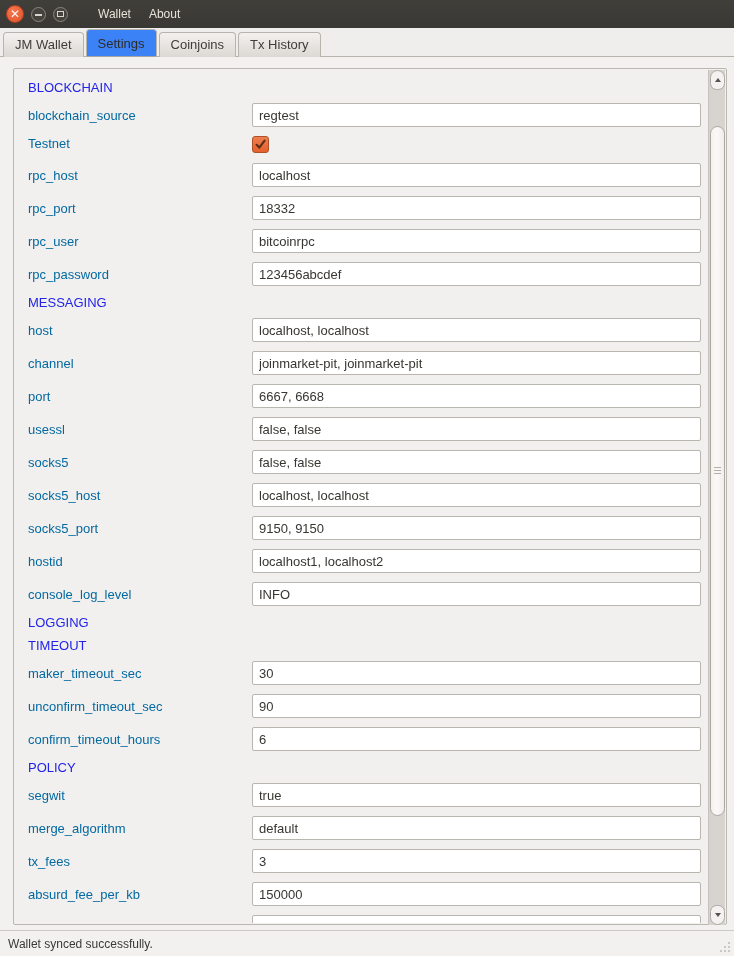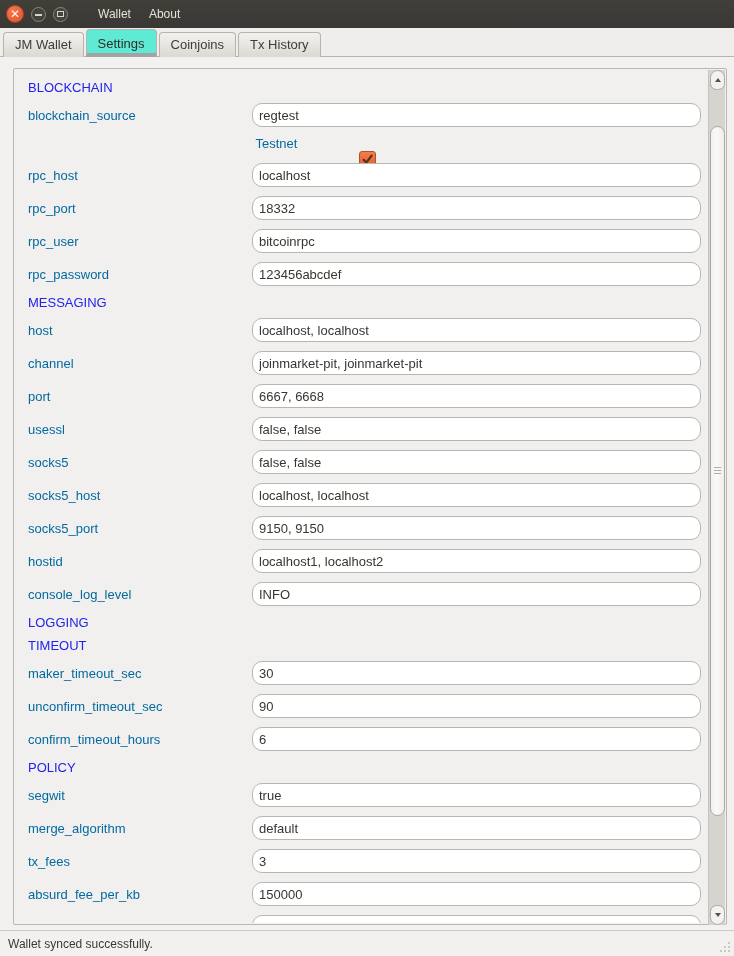--- a/index.html
+++ b/index.html
@@ -36,40 +36,40 @@
     display:flex;align-items:flex-end;padding-left:3px;
   }
   .tab{
     font-size:13px;color:#3F3D39;padding:0 11px;margin-right:2px;
     height:25px;line-height:24px;
     background:linear-gradient(#F3F1EF,#DCD8D3);
     border:1px solid #B7B3AD;border-bottom:none;
     border-radius:4px 4px 0 0;margin-bottom:-1px;
   }
   .tab.active{
-    height:28px;line-height:27px;background:#5eead4;color:#2F2D29;
-    position:relative;z-index:2;margin-bottom:-1px;border-bottom:4px solid #a3a3a3;
+    height:28px;line-height:27px;background:#3b82f6;color:#2F2D29;
+    position:relative;z-index:2;margin-bottom:-1px;border-bottom:1px solid #a3a3a3;
   }
   
   .pane{position:absolute;left:3px;top:57px;width:734px;height:873px;background:#F2F1EF;}
   .scrollarea{
     position:absolute;left:10px;top:11px;width:714px;height:857px;
     border:1px solid #BAB6B0;border-radius:2px;background:#F1F0EE;
   }
   .form-content{
     position:absolute;left:1px;top:1px;right:19px;bottom:1px;
     overflow:hidden;padding:10px 0 0 13px;
   }
   .row{position:relative;}
   .row.section{height:15px;line-height:15px;margin-bottom:8px;font-size:13px;color:#2222EA;}
   .row.field{height:24px;margin-bottom:9px;display:flex;align-items:center;}
-  .row.checkbox{height:18px;margin-bottom:9px;display:flex;align-items:center;flex-direction:column;}
+  .row.checkbox{height:18px;margin-bottom:9px;display:flex;}
   .field-label{width:224px;flex:none;font-size:13px;color:#0369a1;}
   .text-input{
-    flex:none;width:449px;height:24px;border:1px solid #B9B5AF;border-radius:10px;
+    flex:none;width:449px;height:24px;border:1px solid #B9B5AF;border-radius:2px;
     background:#FFFFFF;color:#383632;font-family:"Liberation Sans",sans-serif;
     font-size:13px;padding:0 6px;outline:none;
   }
   .cbox{
     flex:none;width:17px;height:17px;border-radius:3px;
     background:linear-gradient(#EF7E4F,#E4602D);
     border:1px solid #AE5126;display:flex;align-items:center;justify-content:center;
   }
   .cbox svg{display:block;}
   

